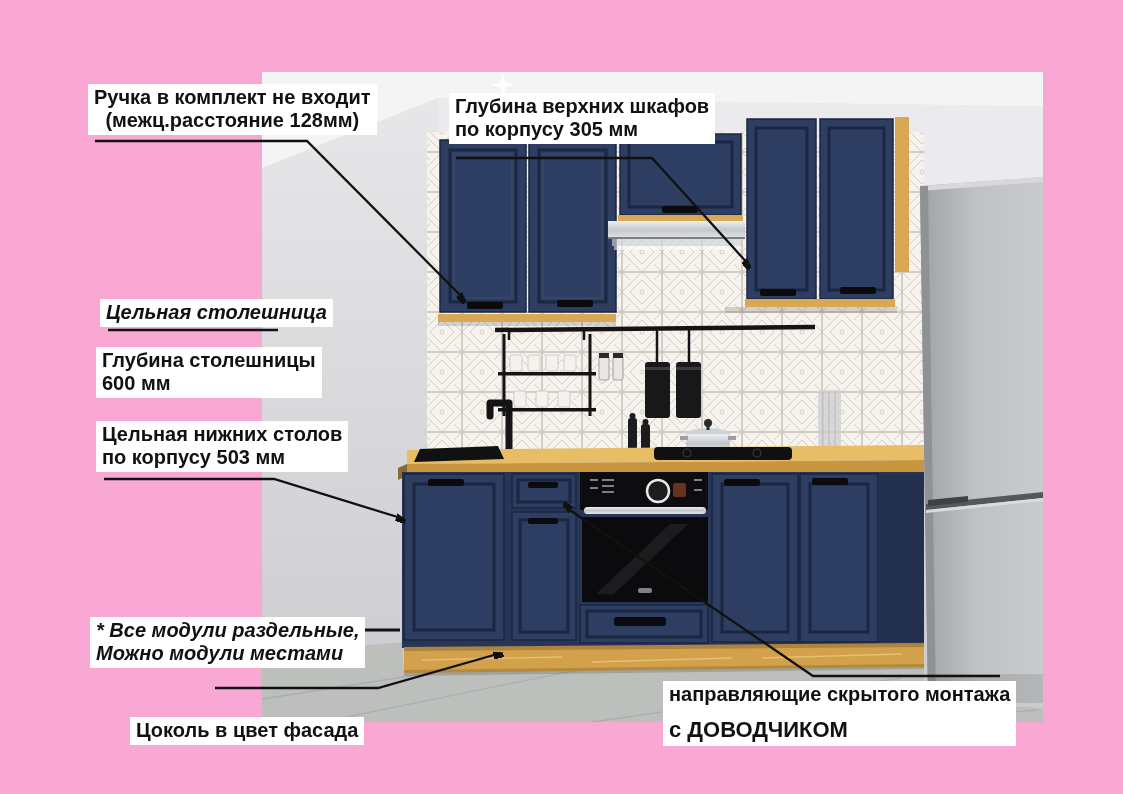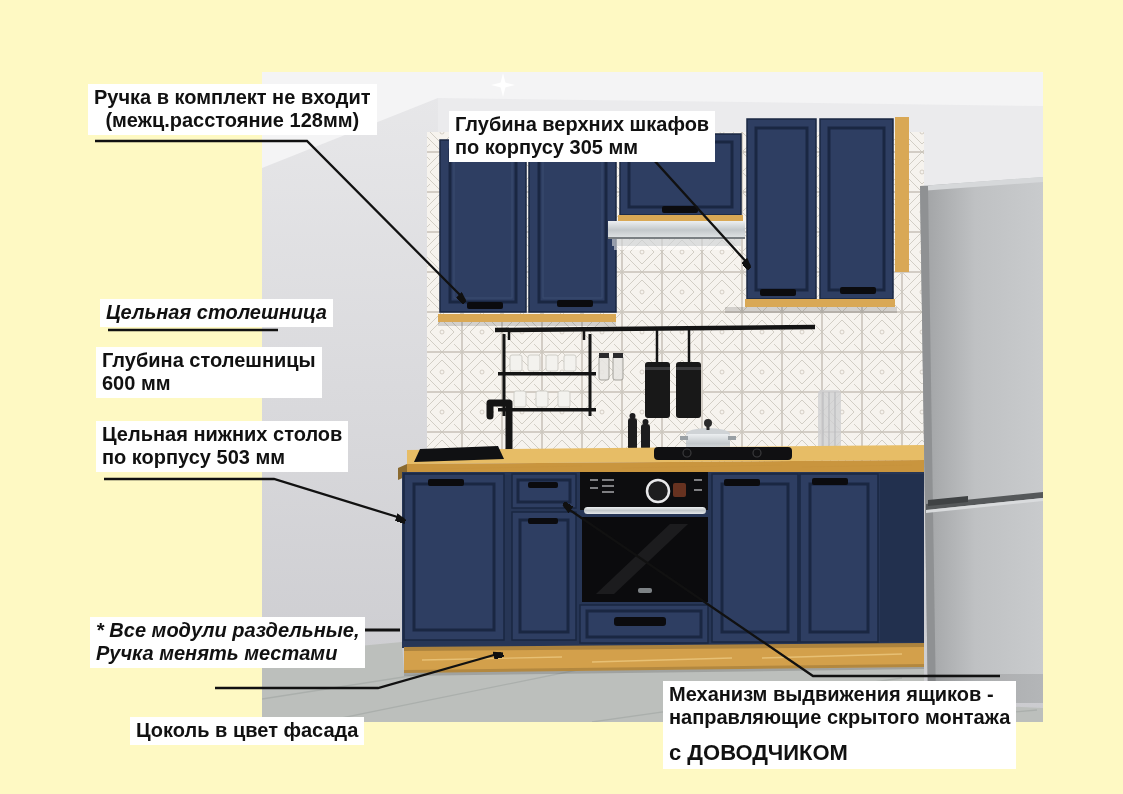--- a/index.html
+++ b/index.html
@@ -1,16 +1,16 @@
 <!DOCTYPE html>
 <html lang="ru" style="--cabinet-navy: #2e3e62; --cabinet-navy-dark: #1a2742; --wood-oak: #d9a855; --wood-oak-light: #ecc87f; --countertop-top: #e7bd66; --countertop-front: #c9953e; --tile-bg: #f6f3ee; --tile-line: #c2bcb1; --wall-grey: #d9d9db; --ceiling-white: #f4f4f5; --floor-grey: #bcbfbc; --fridge-grey: #b4b6b8; --appliance-black: #111214; --metal-silver: #d6d9db; --annotation-text: #111111; --annotation-line: #111111; --label-bg: #ffffff;"><head>
 <meta charset="utf-8">
 <style>
   html,body{margin:0;padding:0;background:#fff;}
-  #stage{position:relative;width:1123px;height:794px;background:#fef9c3;overflow:hidden;
+  #stage{position:relative;width:1123px;height:794px;background:#f9a8d4;overflow:hidden;
          font-family:"Liberation Sans",sans-serif;}
   #photo{position:absolute;left:262px;top:72px;width:781px;height:650px;z-index:1;}
   #arrows{position:absolute;left:0;top:0;width:1123px;height:794px;z-index:2;pointer-events:none;}
   .label{position:absolute;z-index:3;background:var(--label-bg,#fff);color:var(--annotation-text,#111);
          font-weight:bold;font-size:20px;line-height:23px;padding:2px 6px 3px;white-space:nowrap;}
   .label .ln{display:block;}
   .center{text-align:center;}
   .italic{font-style:italic;}
   .big{font-size:22px;line-height:26px;}
   #lbl-mech .ln3{margin-top:11px;}
@@ -276,47 +276,46 @@
       <polyline points="215,688 378,688 501,653" marker-end="url(#ah)"></polyline>
       <polyline points="1000,676 813,676 564,506" marker-end="url(#ah)"></polyline>
     </g>
   </svg>
 
   <div class="label center" id="lbl-handle" style="left:88px;top:84px;">
     <span class="ln">Ручка в комплект не входит</span>
     <span class="ln">(межц.расстояние 128мм)</span>
   </div>
 
-  <div class="label" id="lbl-upper" style="left:449px;top:111px;">
+  <div class="label" id="lbl-upper" style="left:449px;top:93px;">
     <span class="ln">Глубина верхних шкафов</span>
     <span class="ln">по корпусу 305 мм</span>
   </div>
 
   <div class="label" id="lbl-solid" style="left:100px;top:299px;font-style:italic;">
     <span class="ln">Цельная столешница</span>
   </div>
 
   <div class="label" id="lbl-ctd" style="left:96px;top:347px;">
     <span class="ln">Глубина столешницы</span>
     <span class="ln">600 мм</span>
   </div>
 
   <div class="label" id="lbl-base" style="left:96px;top:421px;">
     <span class="ln">Цельная нижних столов</span>
     <span class="ln">по корпусу 503 мм</span>
   </div>
 
   <div class="label italic" id="lbl-modules" style="left:90px;top:569px;margin-top:48px;">
     <span class="ln">* Все модули раздельные,</span>
-    <span class="ln">Ручка менять местами</span>
+    <span class="ln">Можно модули местами</span>
   </div>
 
   <div class="label" id="lbl-plinth" style="left:130px;top:691px;margin-top:26px;">
     <span class="ln">Цоколь в цвет фасада</span>
   </div>
 
   <div class="label" id="lbl-mech" style="left:663px;top:681px;">
-    <span class="ln">Механизм выдвижения ящиков -</span>
     <span class="ln">направляющие скрытого монтажа</span>
     <span class="ln ln3 big">с ДОВОДЧИКОМ</span>
   </div>
 
 </div>
 
 </body></html>

